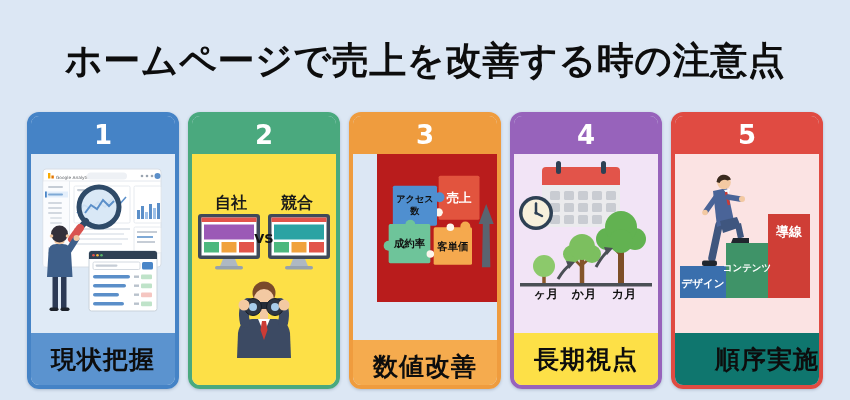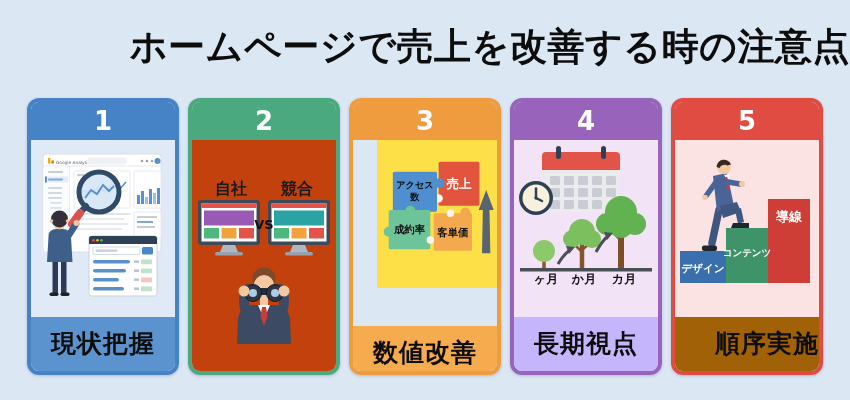--- a/index.html
+++ b/index.html
@@ -2,52 +2,52 @@
 <html><head>
 <meta charset="utf-8">
 <style>
   html,body { margin:0; padding:0; }
   body {
     width:850px; height:400px; overflow:hidden;
     background:#dce7f4;
     font-family:"DejaVu Sans","Liberation Sans",sans-serif;
   }
   .title {
-    text-align:right; padding-top:22px;
+    text-align:center; padding-top:36px;
     font-size:37px; font-weight:900; color:#0d0d0d;
     letter-spacing:0.5px; white-space:nowrap;
   }
   .cards { display:flex; gap:9px; margin:26px 27px 0 27px; }
   .card {
     width:152px; height:277px; box-sizing:border-box;
     border:4px solid; border-radius:12px;
     display:flex; flex-direction:column; overflow:hidden;
     box-shadow:0 1px 3px rgba(40,60,90,0.25);
   }
   .card-header {
     flex:none; height:38px; line-height:38px; text-align:center;
     color:#fff; font-size:26px; font-weight:700;
   }
   .card-body { flex:1 1 auto; position:relative; }
   .card-body svg { display:block; width:100%; height:100%; }
   .card-footer {
-    flex:none; height:68px; line-height:54px; text-align:center;
+    flex:none; height:52px; line-height:54px; text-align:center;
     color:#0d0d0d; font-size:25px; font-weight:900; letter-spacing:1px;
     white-space:nowrap;
   }
   .c1 { border-color:#4583c6; } .c1 .card-header { background:#4583c6; }
   .c1 .card-body { background:#dfeaf6; } .c1 .card-footer { background:#5b93cf; }
   .c2 { border-color:#4aa97e; } .c2 .card-header { background:#4aa97e; }
-  .c2 .card-body { background:#c2410c; } .c2 .card-footer { background:#90cfae; }
+  .c2 .card-body { background:#fde047; } .c2 .card-footer { background:#90cfae; }
   .c3 { border-color:#ef9c3e; } .c3 .card-header { background:#ef9c3e; }
-  .c3 .card-body { background:#fde047;margin-left:24px; } .c3 .card-footer { background:#f5ab4e;margin-top:38px; }
+  .c3 .card-body { background:#b91c1c;margin-left:24px; } .c3 .card-footer { background:#f5ab4e;margin-top:38px; }
   .c4 { border-color:#9763bb; } .c4 .card-header { background:#9763bb; }
-  .c4 .card-body { background:#f2e4f6;text-align:center; } .c4 .card-footer { background:#c4b5fd; }
+  .c4 .card-body { background:#f2e4f6;text-align:center; } .c4 .card-footer { background:#fde047; }
   .c5 { border-color:#e04b42; } .c5 .card-header { background:#e04b42; }
-  .c5 .card-body { background:#fbe3e3; } .c5 .card-footer { background:#a16207;padding-left:40px; }
+  .c5 .card-body { background:#fbe3e3; } .c5 .card-footer { background:#0f766e;padding-left:40px; }
   svg text { font-family:inherit; }
   .svg-bold { font-weight:900; }
 </style>
 </head>
 <body>
 
 <div class="title">ホームページで売上を改善する時の注意点</div>
 
 <div class="cards">
 

